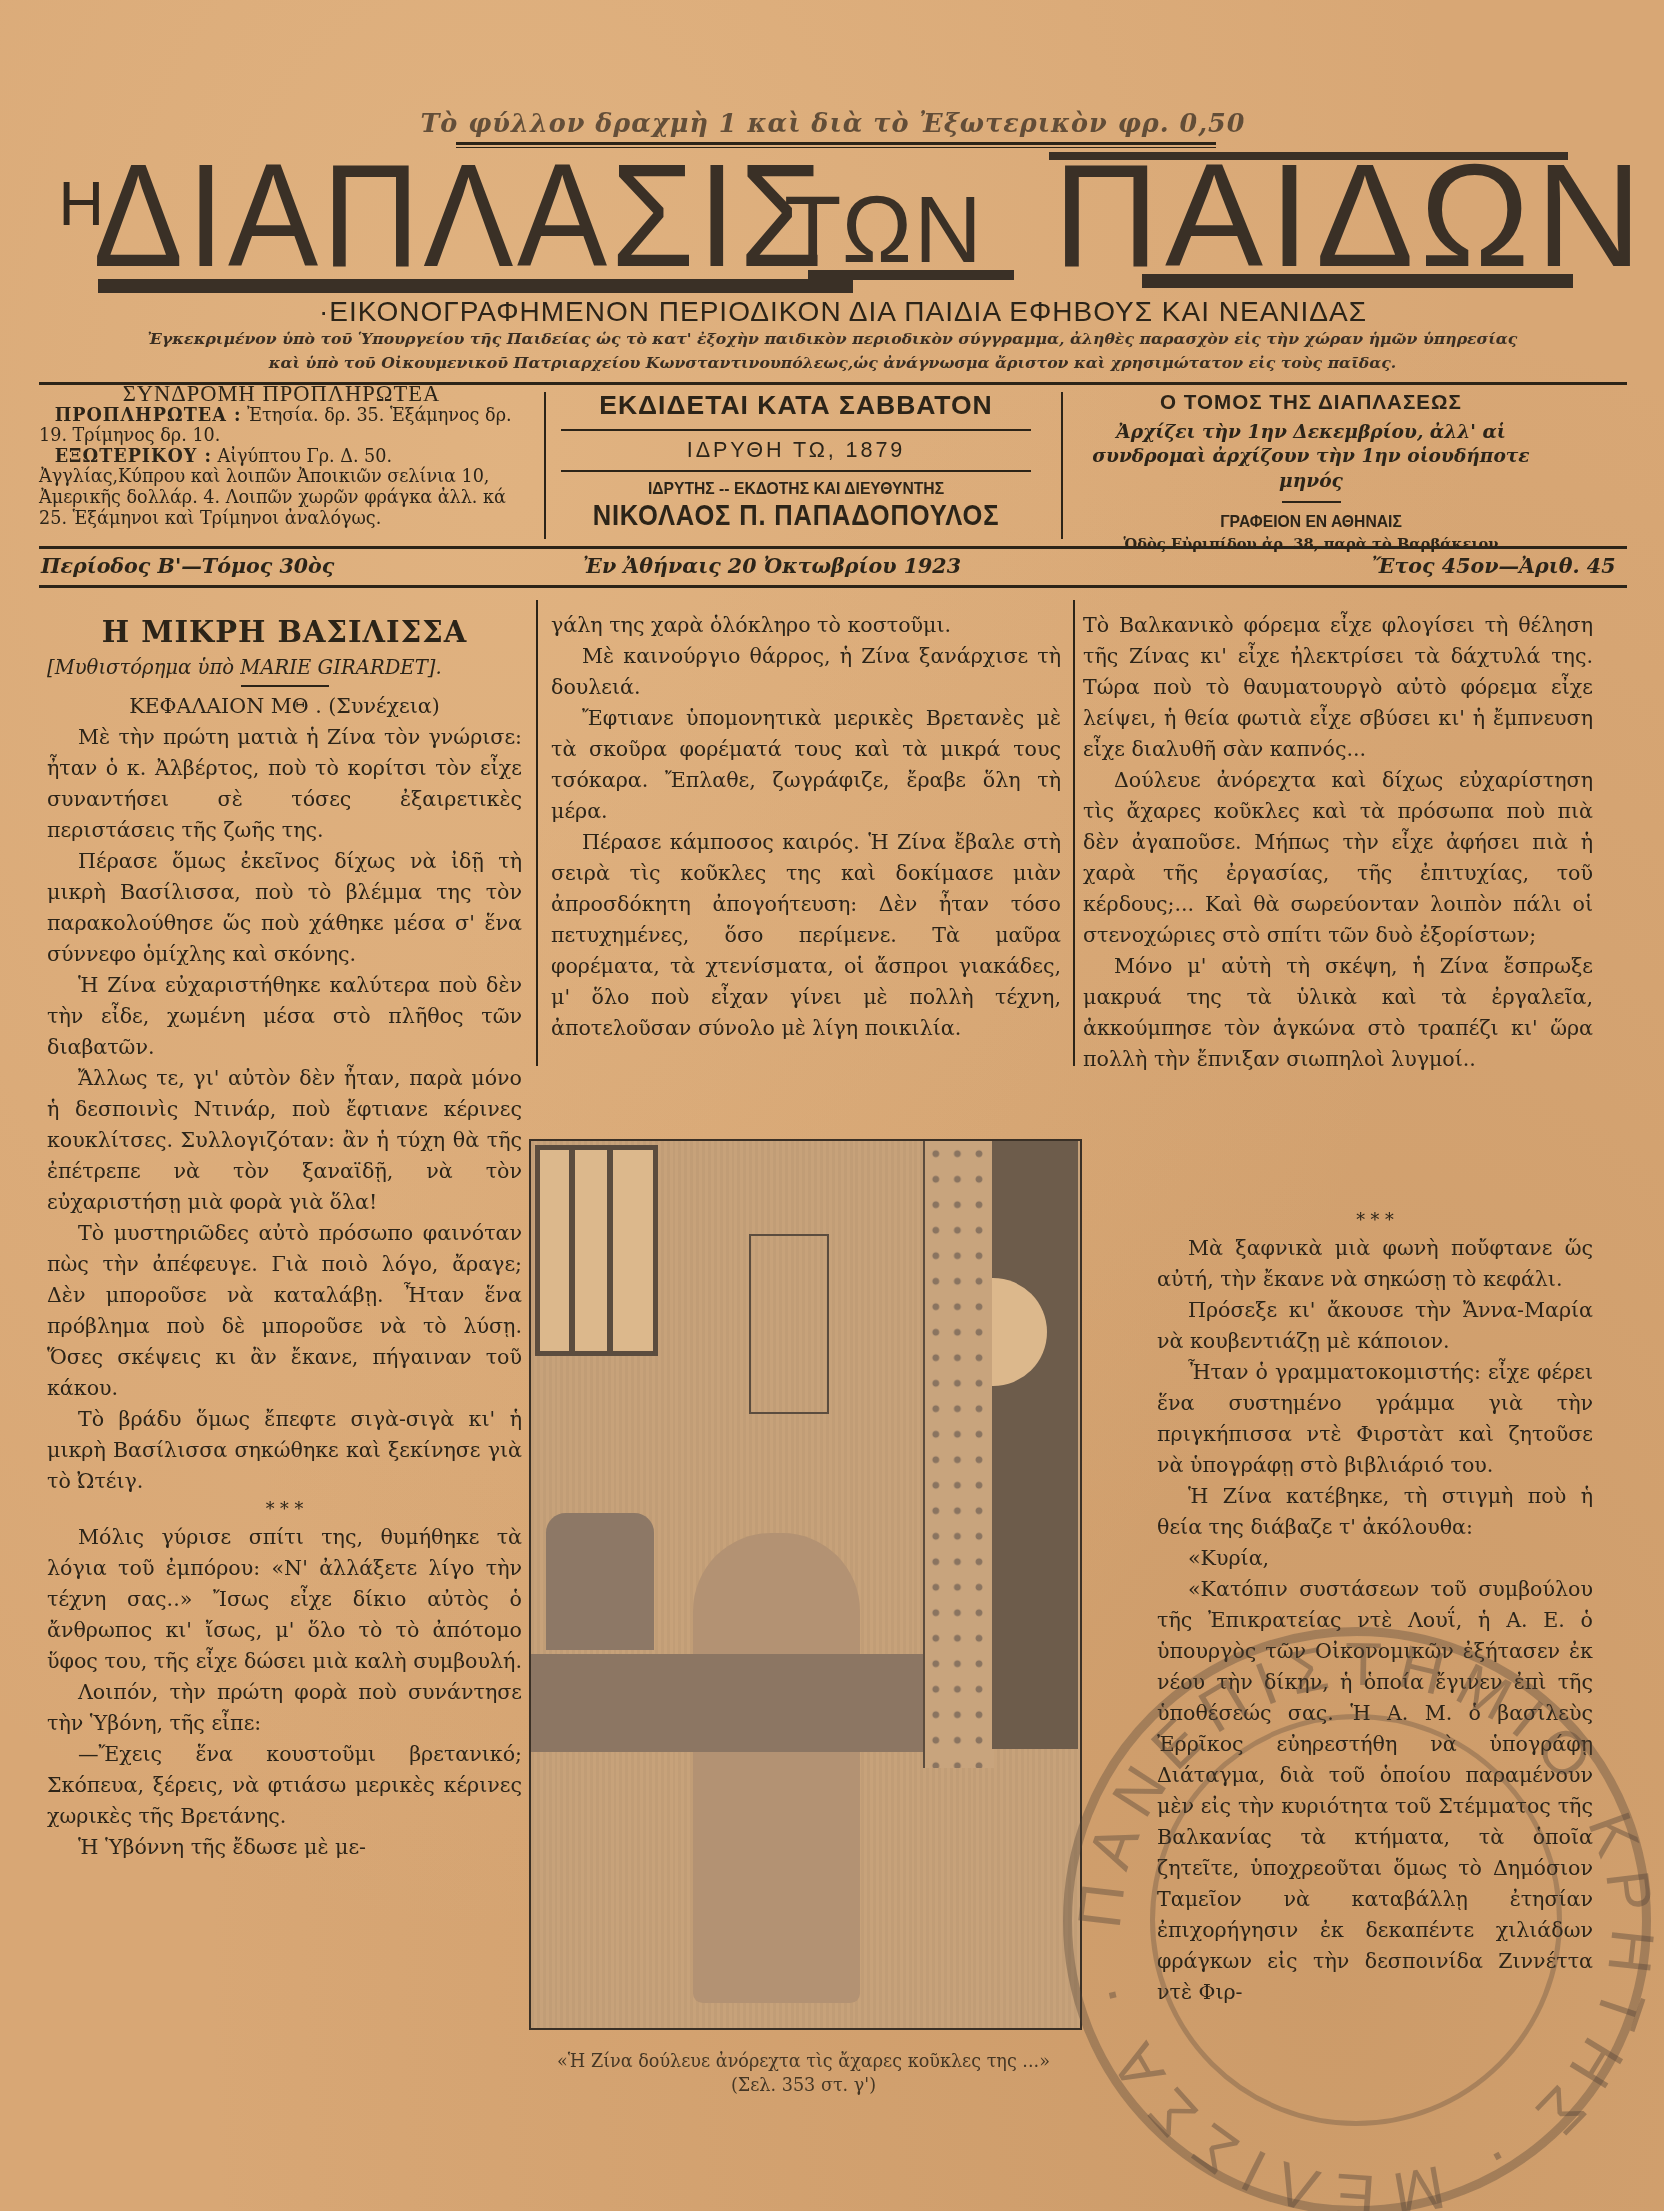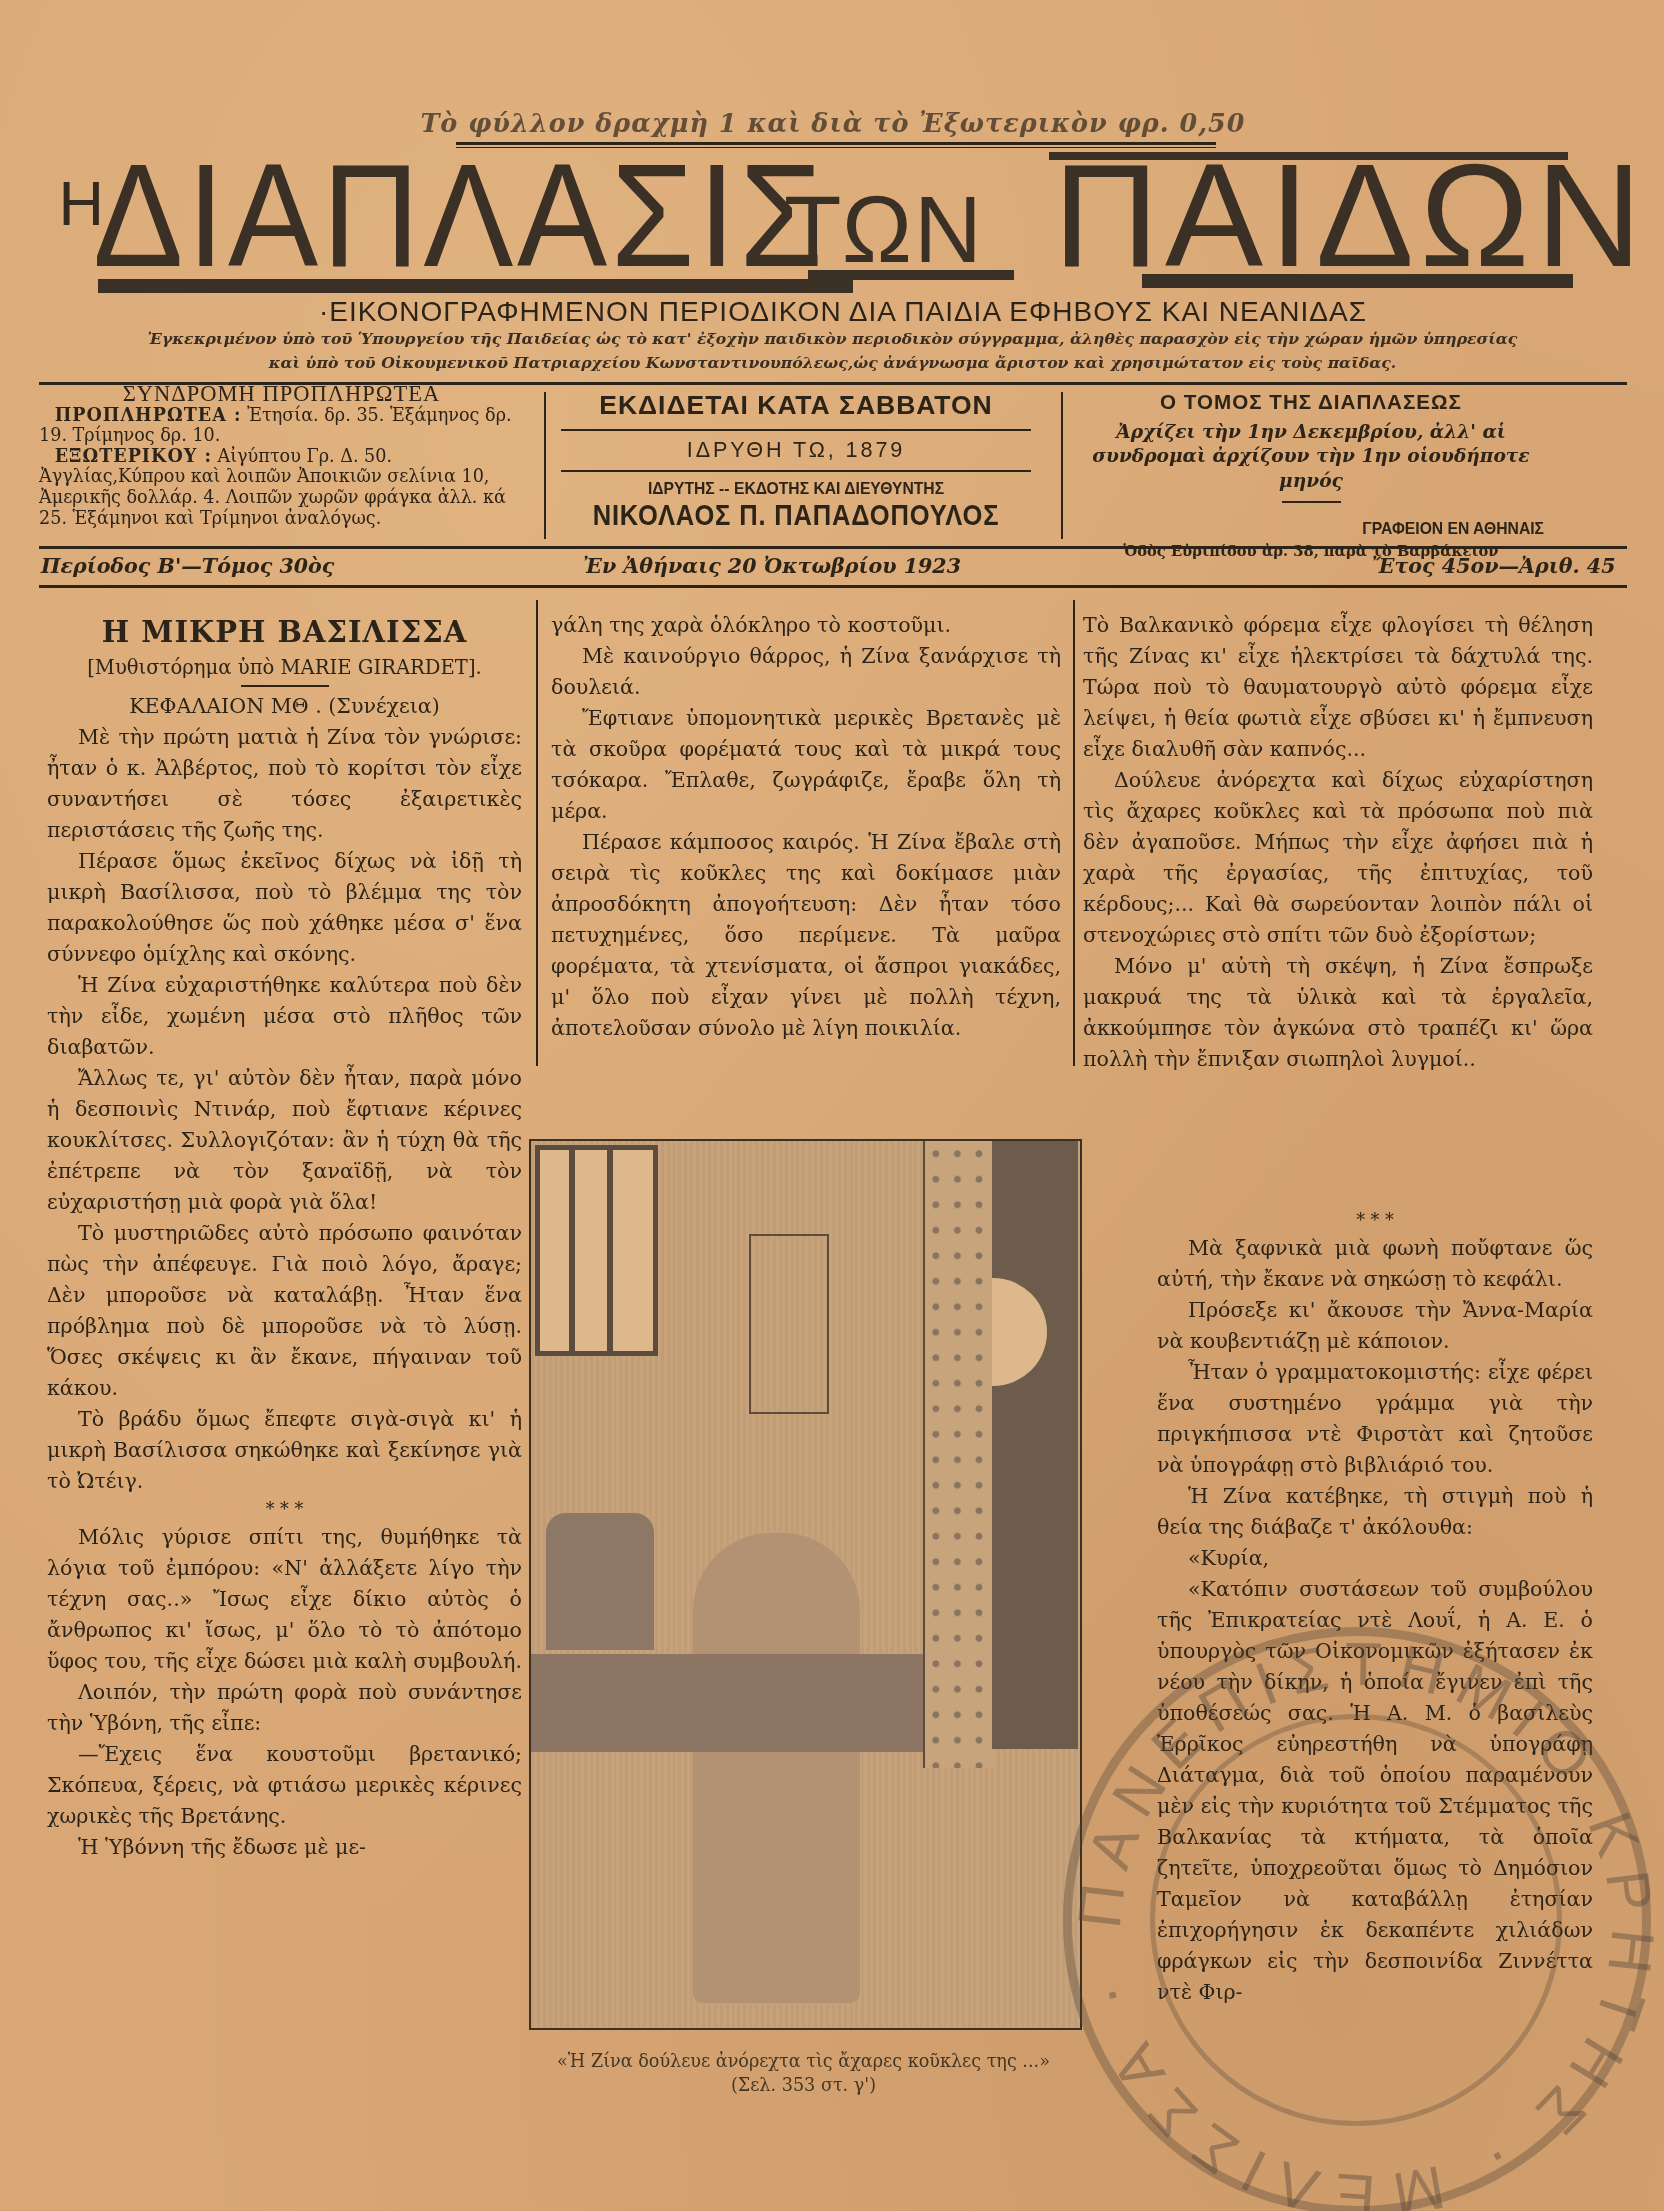--- a/index.html
+++ b/index.html
@@ -39,21 +39,21 @@
   .sub-right{left:1078px;top:390px;width:466px;text-align:center;}
   .sub-right .a{font-family:"Liberation Sans",sans-serif;font-weight:bold;font-size:20.6px;letter-spacing:1px;}
   .sub-right .i{font-style:italic;font-weight:bold;font-size:18.6px;line-height:24.5px;margin-top:5.9px;}
   .sub-right .g{font-family:"Liberation Sans",sans-serif;font-weight:bold;font-size:15.7px;margin-top:21.6px;}
   .sub-right .ad{font-weight:bold;font-size:14.7px;margin-top:3.9px;}
   .dateline{top:554px;font-style:italic;font-weight:bold;font-size:20.6px;}
   .col{position:absolute;font-size:20.6px;line-height:31px;text-align:justify;}
   .col p{margin:0;text-indent:31px;}
   .col .stars{text-align:center;text-indent:0;line-height:17.6px;font-size:17.6px;margin:3.9px 0;}
   .title{font-weight:bold;font-size:29px;text-align:center;letter-spacing:1px;text-indent:0;line-height:39px;}
-  .byline{font-size:19.6px;text-align:center;text-indent:0;}
+  .byline{font-style:italic;font-size:19.6px;text-indent:0;}
   .chap{font-size:20.6px;text-align:center;text-indent:0;}
   .illus{left:529px;top:1139px;width:549px;height:887px;border:2px solid #3a3026;
      background:
        repeating-linear-gradient(90deg, rgba(80,65,50,0.05) 0 2.9px, transparent 2.9px 5.9px),
        #c7a27a;}
   .illus .win{position:absolute;left:3.9px;top:3.9px;width:113px;height:201px;border:5.9px solid #5b4c3e;background:#dcb88c;}
   .illus .bar{position:absolute;top:0;bottom:0;width:5.9px;background:#5b4c3e;}
   .illus .frame{position:absolute;left:218px;top:93px;width:76px;height:176px;border:2px solid #5b4c3e;}
   .illus .curtain{position:absolute;left:392px;top:0;width:69px;height:627px;
      background:radial-gradient(circle,#8a7460 2.9px,transparent 3.9px) 0 0/21.6px 25.5px,#c8a47d;border-left:2px solid #5b4c3e;}
@@ -110,21 +110,21 @@
   <div class="f" style="margin-top:5.9px;">ΙΔΡΥΘΗ ΤΩ, 1879</div>
   <div class="rule-thin" style="position:relative;width:470px;margin:7.8px auto 0;"></div>
   <div class="p" style="margin-top:7.8px;">ΙΔΡΥΤΗΣ -- ΕΚΔΟΤΗΣ ΚΑΙ ΔΙΕΥΘΥΝΤΗΣ</div>
   <div class="n">ΝΙΚΟΛΑΟΣ Π. ΠΑΠΑΔΟΠΟΥΛΟΣ</div>
 </div>
 
 <div class="abs sub-right">
   <div class="a">Ο ΤΟΜΟΣ ΤΗΣ ΔΙΑΠΛΑΣΕΩΣ</div>
   <div class="i">Ἀρχίζει τὴν 1ην Δεκεμβρίου, ἀλλ' αἱ συνδρομαὶ ἀρχίζουν τὴν 1ην οἱουδήποτε μηνός</div>
   <div class="rule-thin" style="position:relative;width:59px;margin:7.8px auto 0;"></div>
-  <div class="g" style="margin-top:17px;text-align:right;">ΓΡΑΦΕΙΟΝ ΕΝ ΑΘΗΝΑΙΣ</div>
+  <div class="g" style="margin-top:10px;">ΓΡΑΦΕΙΟΝ ΕΝ ΑΘΗΝΑΙΣ</div>
   <div class="ad">Ὁδὸς Εὐριπίδου ἀρ. 38, παρὰ τὸ Βαρβάκειον</div>
 </div>
 
 <div class="abs dateline" style="left:41px;">Περίοδος Β'—Τόμος 30ὸς</div>
 <div class="abs dateline" style="left:583px;">Ἐν Ἀθήναις 20 Ὀκτωβρίου 1923</div>
 <div class="abs dateline" style="left:1372px;">Ἔτος 45ον—Ἀριθ. 45</div>
 
 <div class="vrule" style="left:536px;top:600px;height:466px;"></div>
 <div class="vrule" style="left:1073px;top:600px;height:466px;"></div>
 

